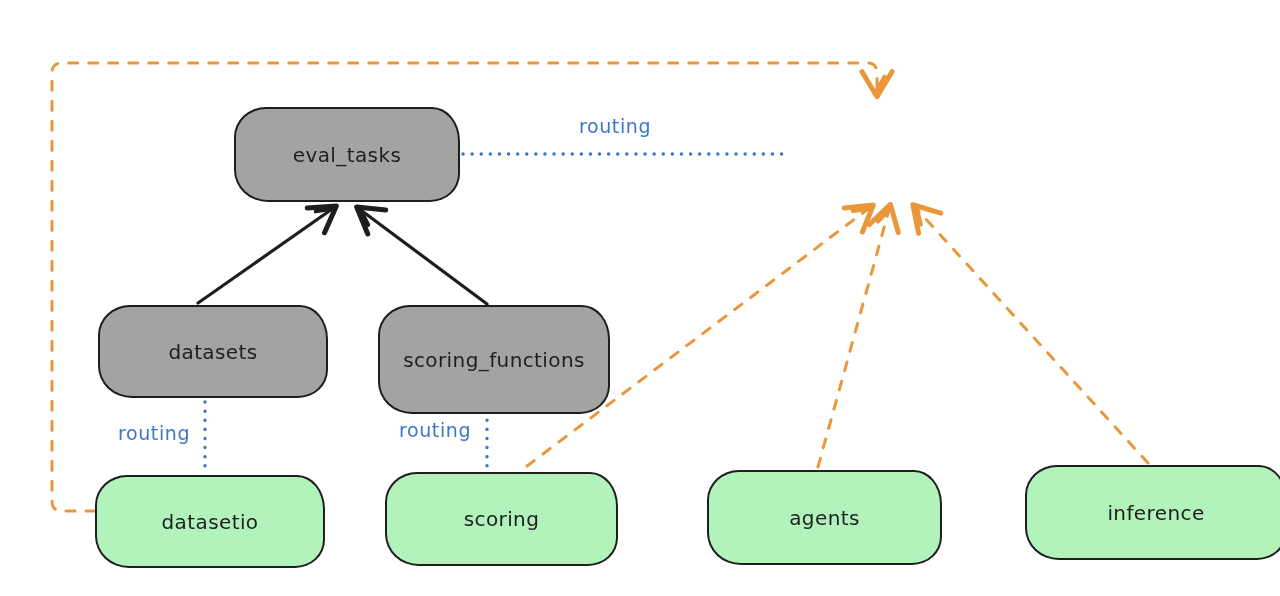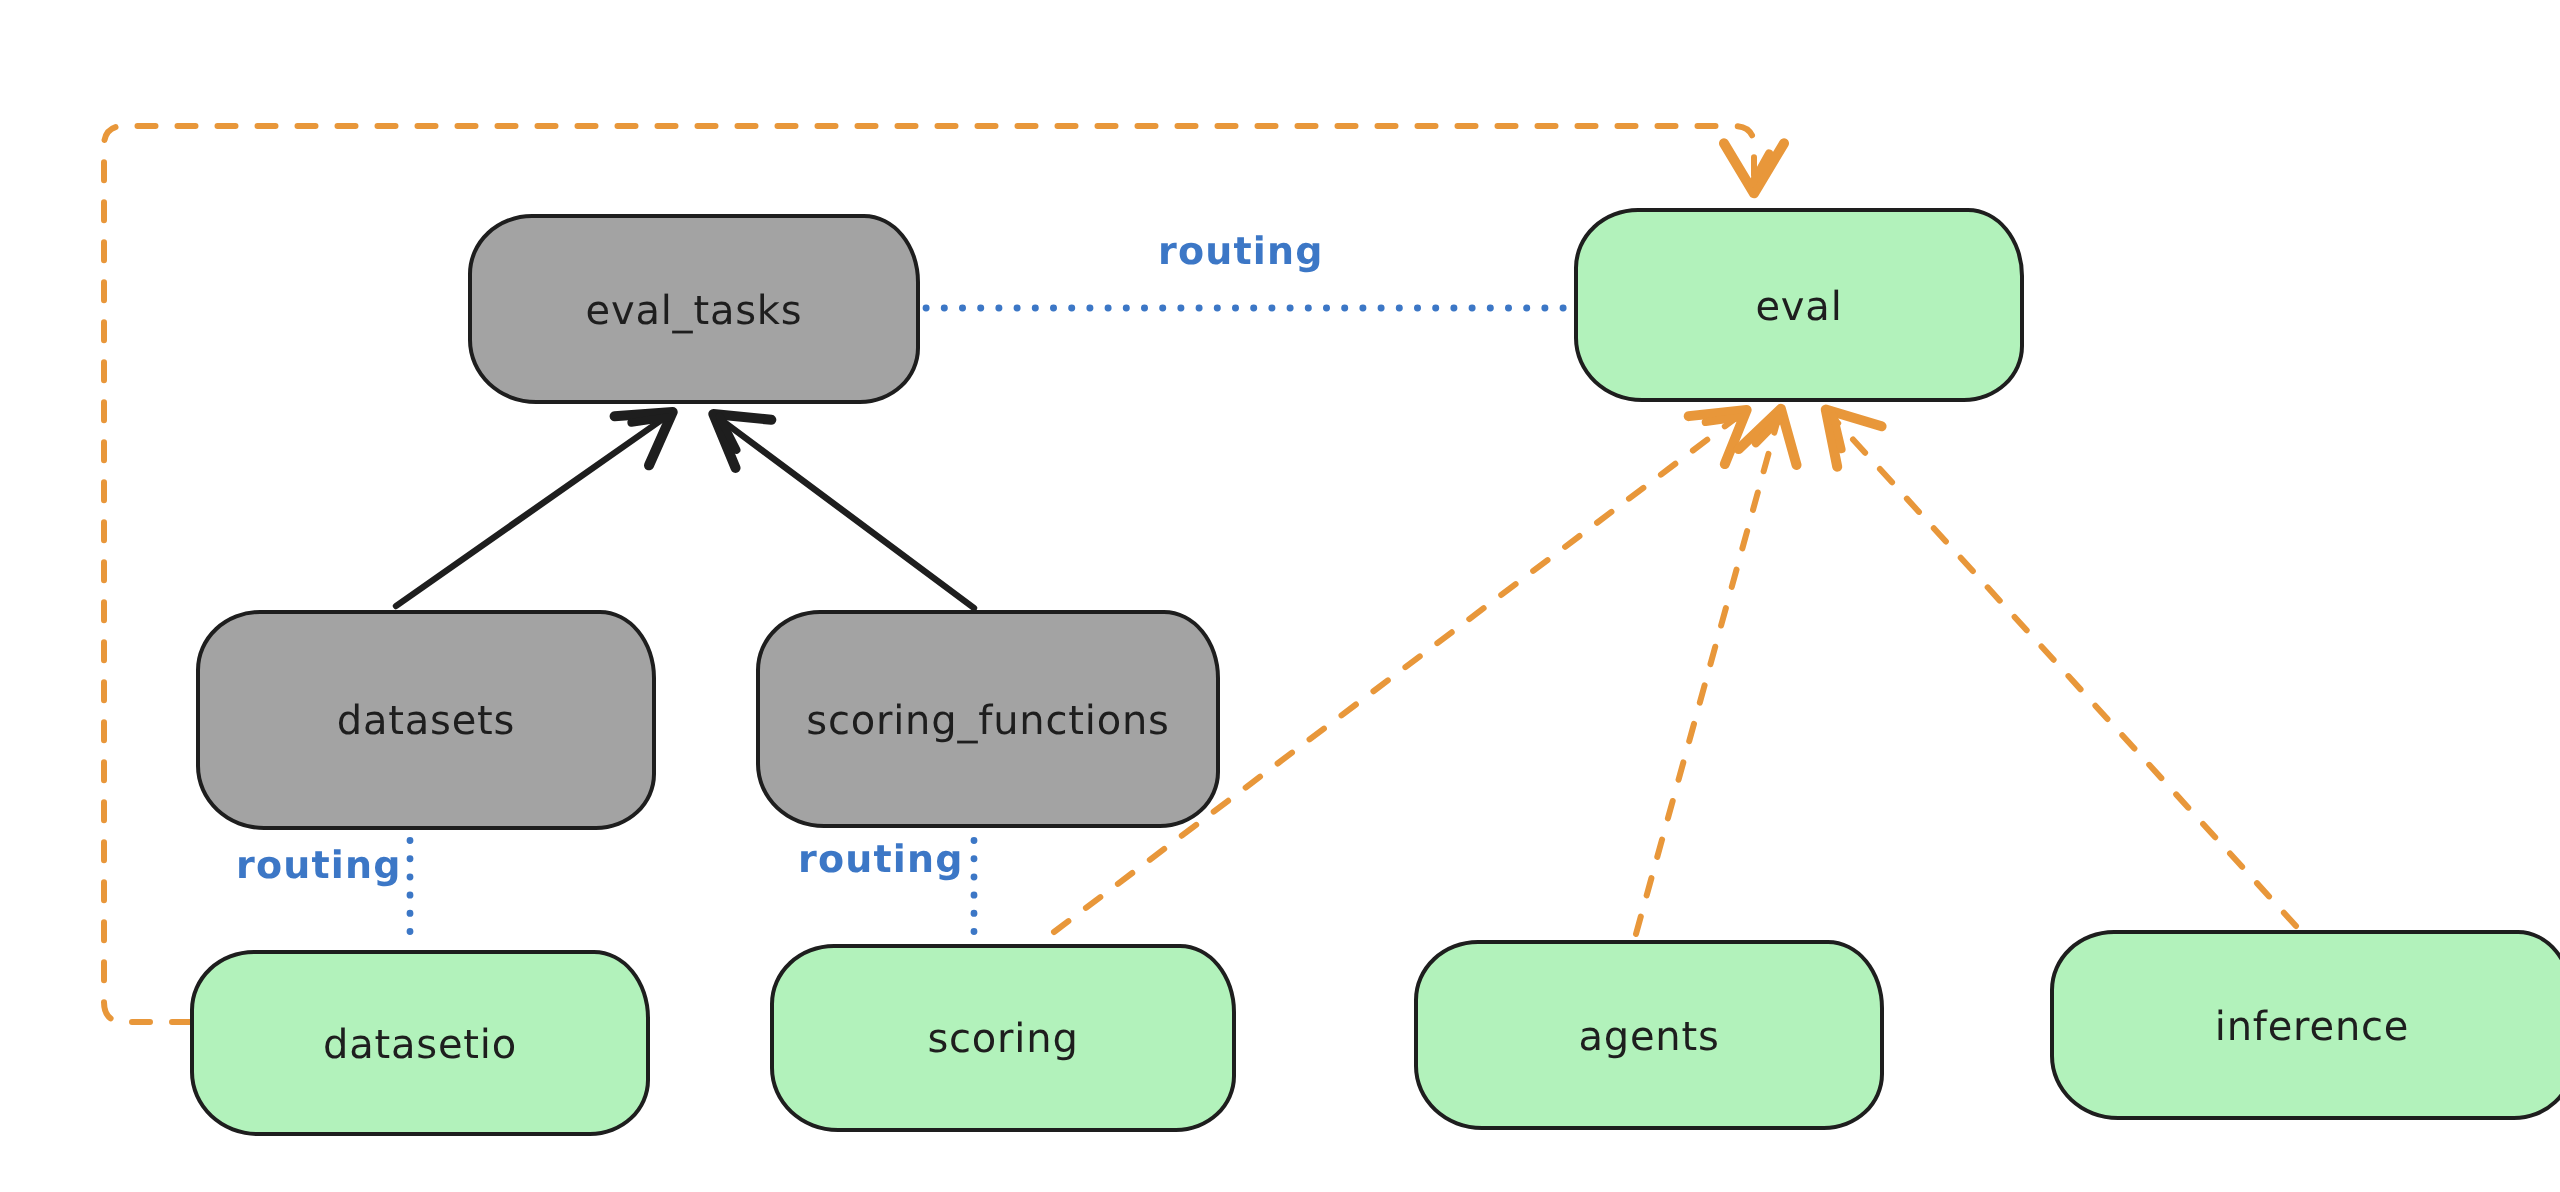--- a/index.html
+++ b/index.html
@@ -18,21 +18,21 @@
     display:flex;align-items:center;justify-content:center;
     font-size:20px;color:#1e1e1e;
     letter-spacing:0.4px;
     border-radius:32px 28px 30px 34px / 30px 34px 28px 32px;
   }
   .node.blue{background:#a3a3a3;}
   .node.green{background:#b2f2bb;}
   .edge-label{
     position:absolute;
     color:#3c77c6;
-    font-size:19px;font-weight:700;
+    font-size:19px;font-weight:400;
     letter-spacing:0.6px;
     white-space:nowrap;
   }
 </style>
 </head>
 <body>
 
 <div class="canvas">
 
   <svg class="edges" viewBox="0 0 1280 596">
@@ -57,25 +57,22 @@
     <path d="M 95 511 L 62 511 Q 52 511 52 501 L 52 73 Q 52 63 62 63 L 867 63 Q 877 63 877 73 L 877 95" fill="none" stroke="#e8973a" stroke-width="3" stroke-linecap="round" stroke-dasharray="9 11" marker-end="url(#arrow-orange)"></path>
     <path d="M 527 466 L 872 206" fill="none" stroke="#e8973a" stroke-width="3" stroke-linecap="round" stroke-dasharray="9 11" marker-end="url(#arrow-orange)"></path>
     <path d="M 818 467 L 890 206" fill="none" stroke="#e8973a" stroke-width="3" stroke-linecap="round" stroke-dasharray="9 11" marker-end="url(#arrow-orange)"></path>
     <path d="M 1148 463 L 914 206" fill="none" stroke="#e8973a" stroke-width="3" stroke-linecap="round" stroke-dasharray="9 11" marker-end="url(#arrow-orange)"></path>
   </svg>
 
   <div class="node blue" style="left:234px; top:107px; width:226px; height:95px;">
     <span>eval_tasks</span>
   </div>
 
-  <div class="node green" style="left:787px; top:104px; width:225px; height:97px;">
-    <span>eval</span>
-  </div>
 
-  <div class="node blue" style="left:98px; top:305px; width:230px; height:110px;">
+  <div class="node blue" style="left:98px; top:305px; width:230px; height:93px;">
     <span>datasets</span>
   </div>
 
   <div class="node blue" style="left:378px; top:305px; width:232px; height:109px;">
     <span>scoring_functions</span>
   </div>
 
   <div class="node green" style="left:95px; top:475px; width:230px; height:93px;">
     <span>datasetio</span>
   </div>

